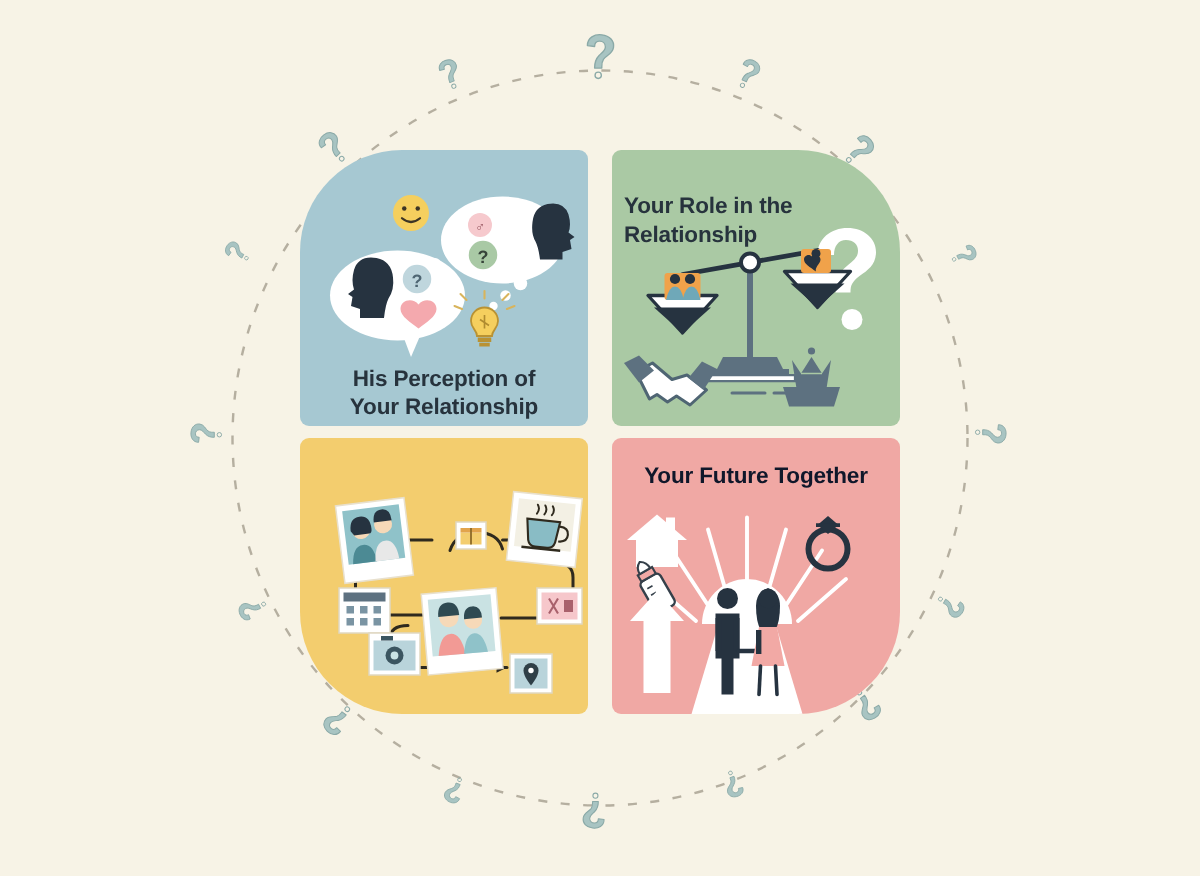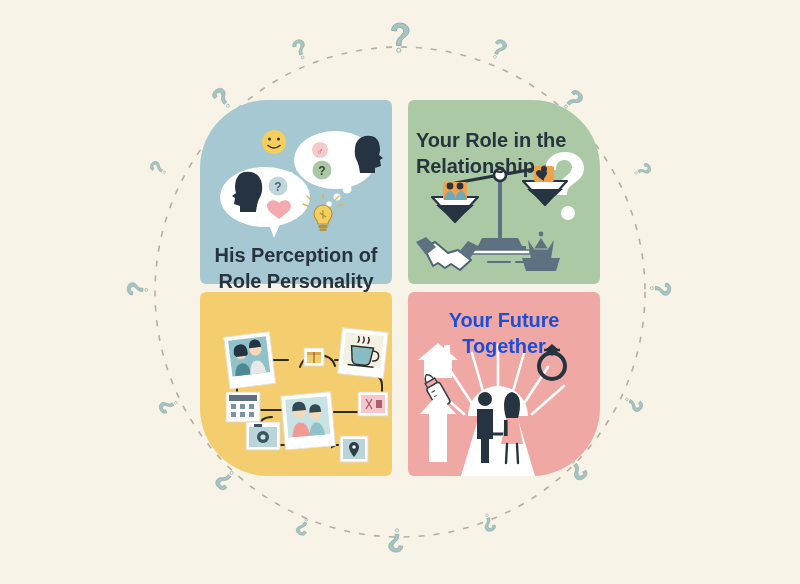--- a/index.html
+++ b/index.html
@@ -10,21 +10,21 @@
     position:relative;
   }
   #stage{position:absolute;inset:0;width:800px;height:584px;}
   .layer{position:absolute;left:0;top:0;width:800px;height:584px;}
   svg{display:block;}
   .qtitle{
     position:absolute;
     font-family:"Liberation Sans", sans-serif;
     font-weight:bold;
     color:#27333d;
-    font-size:20px;
+    font-size:15px;
     line-height:1.28;
     letter-spacing:-0.1px;
     white-space:pre-line;
     pointer-events:none;
   }
   .center-title{text-align:center;}
 </style>
 </head>
 <body style="background: rgb(247, 243, 230);">
 
@@ -389,21 +389,21 @@
             <path d="M507 444 L506 463"></path>
               <path d="M517 444 L518 463"></path>
           </g>
           <rect x="504" y="420" width="3.6" height="16" fill="#263340"></rect>
         </g>
       </g>
     </g>
   </svg>
 
   <div class="qtitle center-title" style="left: 200px; top: 243px; width: 192px; color: rgb(39, 51, 61);">His Perception of
-Role Personality</div>
+Your Relationship</div>
 
   <div class="qtitle" style="left: 416px; top: 128px; width: 180px; color: rgb(39, 51, 61);">Your Role in the
 Relationship</div>
 
 
-  <div class="qtitle center-title" style="left: 408px; top: 308px; width: 192px; color: #1d4ed8;">Your Future Together</div>
+  <div class="qtitle center-title" style="left: 408px; top: 308px; width: 192px; color: #0f172a;">Your Future Together</div>
 
 </div>
 
 </body></html>

